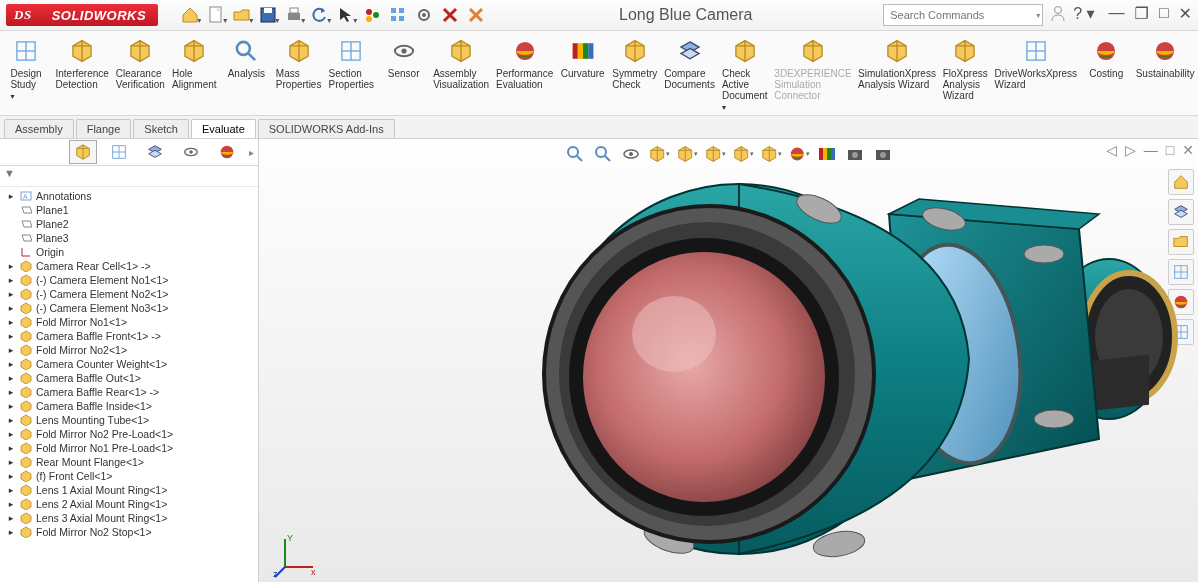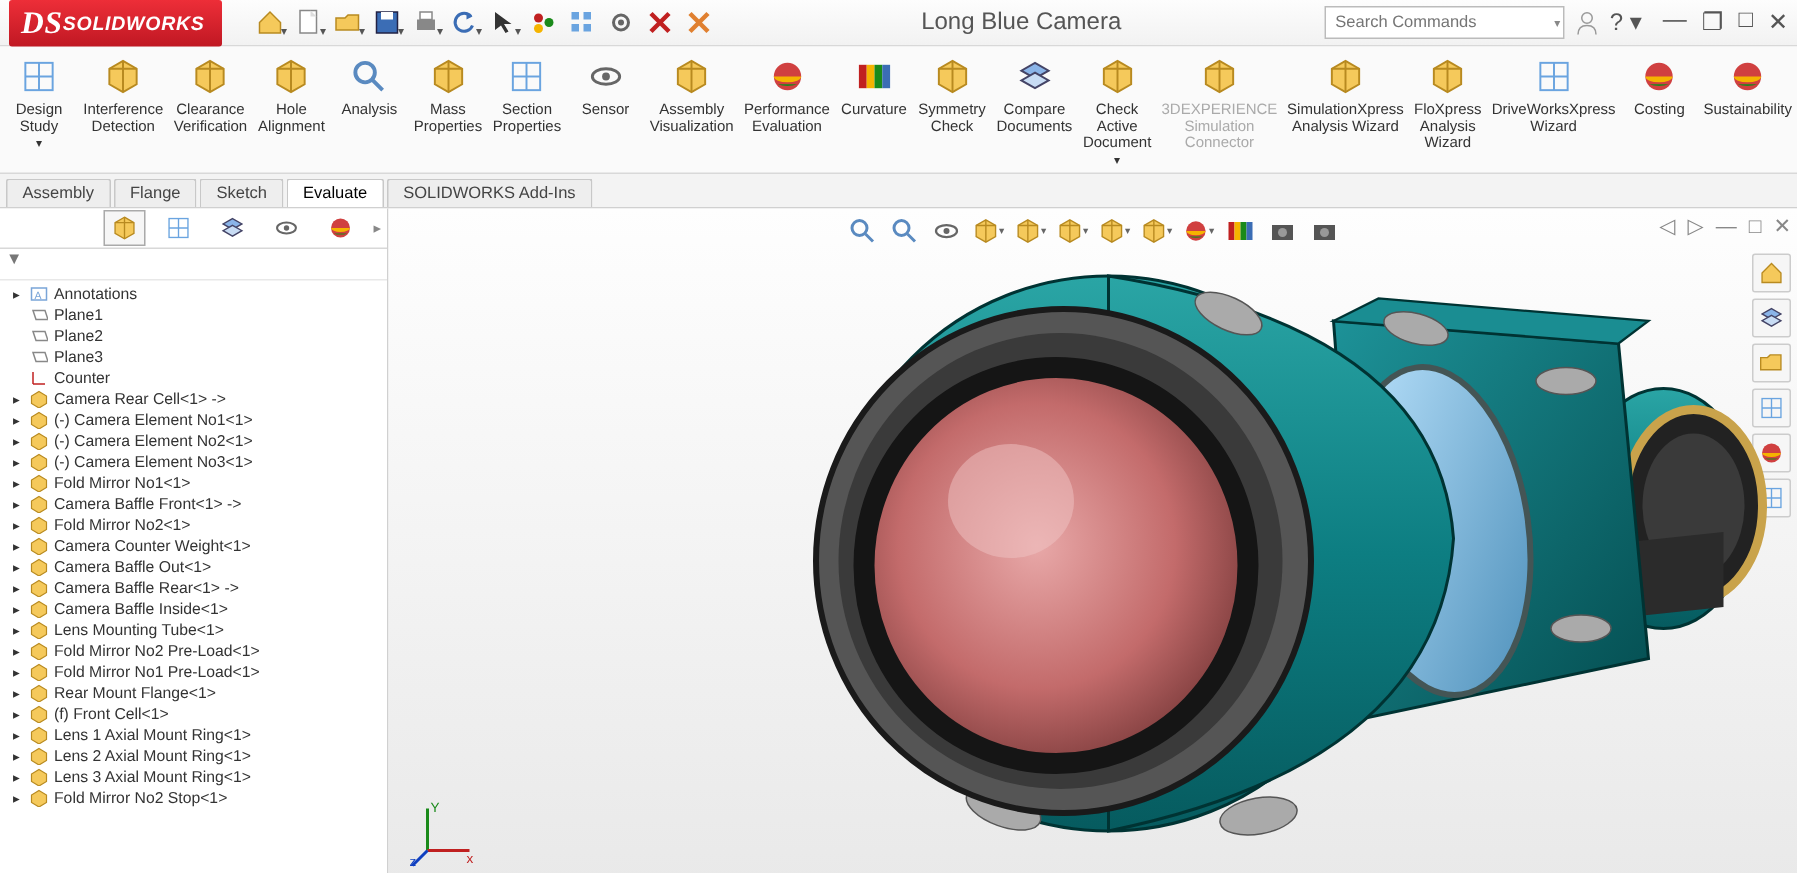--- a/index.html
+++ b/index.html
@@ -1,30 +1,30 @@
 <!DOCTYPE html>
 <html><head>
 <meta charset="utf-8">
 <style>
   html,body{margin:0;padding:0;width:1198px;height:582px;font-family:"Segoe UI",Arial,sans-serif;font-size:11px;color:#333;background:#fff;overflow:hidden}
   .titlebar{height:30px;background:linear-gradient(#fdfdfd,#f2f2f2);border-bottom:1px solid #d8d8d8;display:flex;align-items:center;padding:0 6px}
   .logo{background:linear-gradient(#ed2e38,#c01823);color:#fff;font-weight:bold;font-style:italic;font-size:13px;padding:3px 12px 3px 8px;border-radius:2px;letter-spacing:.5px;display:flex;align-items:center}
-  .logo .ds{font-family:cursive;font-size:21px;margin-right:0}
+  .logo .ds{font-family:cursive;font-size:13px;margin-right:20px}
   .qat{display:flex;margin-left:20px;gap:2px}
   .qat .qb{width:24px;height:24px;display:flex;align-items:center;justify-content:center;position:relative}
   .qb .drop{position:absolute;right:1px;bottom:2px;font-size:8px;color:#555}
   .tb-center{flex:1;text-align:center;color:#555;font-size:16px}
-  .tb-right{display:flex;align-items:center;gap:6px}
+  .tb-right{display:flex;gap:6px}
   .search-box{display:flex;align-items:center;border:1px solid #bbb;background:#fff;height:20px;width:150px;padding:0 4px}
   .search-box input{border:none;outline:none;flex:1;font-size:11px;color:#888}
   .win-btns{display:flex;gap:10px;margin-left:8px;font-size:16px;color:#555}
   .ribbon{height:80px;background:#fafafa;border-bottom:1px solid #d8d8d8;display:flex;align-items:flex-start;padding-top:4px}
   .rb{display:flex;flex-direction:column;align-items:center;justify-content:flex-start;width:auto;min-width:44px;padding:0 4px;cursor:default}
   .rb .ic{height:32px;display:flex;align-items:center;justify-content:center;margin-bottom:1px}
-  .rb .lbl{font-size:10px;text-align:center;line-height:11px;color:#333;min-height:22px}
+  .rb .lbl{font-size:10px;line-height:11px;color:#333;min-height:22px}
   .rb.dim .lbl{color:#aaa}
   .doctabs{height:22px;background:#f3f3f3;border-bottom:1px solid #d0d0d0;display:flex;align-items:flex-end;padding-left:4px}
   .doctab{padding:3px 10px;border:1px solid #c8c8c8;border-bottom:none;background:#eee;margin-right:2px;font-size:11px;color:#444;border-radius:2px 2px 0 0}
   .doctab.active{background:#fff;color:#000;font-weight:500}
   .workarea{display:flex;height:calc(582px - 30px - 80px - 22px)}
   .leftpanel{width:258px;border-right:1px solid #d0d0d0;display:flex;flex-direction:column;background:#fff}
   .lp-top{height:26px;border-bottom:1px solid #d8d8d8;display:flex;align-items:center;padding:0 4px;gap:8px}
   .lp-top .tabic{width:26px;height:22px;display:flex;align-items:center;justify-content:center;border:1px solid transparent}
   .lp-top .tabic.active{border:1px solid #aaa;background:#f6f6f6}
   .lp-filter{height:18px;border-bottom:1px solid #e8e8e8;padding:1px 4px;color:#777}
@@ -435,21 +435,21 @@
           <span>Plane3</span>
         </div>
         <div class="tn child">
           <span class="tw"></span>
           <span class="tic">
             <svg width="12" height="12">
               <line x1="2" y1="10" x2="2" y2="2" stroke="#c02020"></line>
               <line x1="2" y1="10" x2="10" y2="10" stroke="#c02020"></line>
             </svg>
           </span>
-          <span>Counter</span>
+          <span>Origin</span>
         </div>
         <div class="tn">
           <span class="tw">▸</span>
           <span class="tic">
             <svg width="12" height="12">
               <path d="M6 1 L11 4 L11 9 L6 12 L1 9 L1 4 Z" fill="#f5c95b" stroke="#b88a20" stroke-width="0.8"></path>
             </svg>
           </span>
           <span>Camera Rear Cell&lt;1&gt; -&gt;</span>
         </div>

